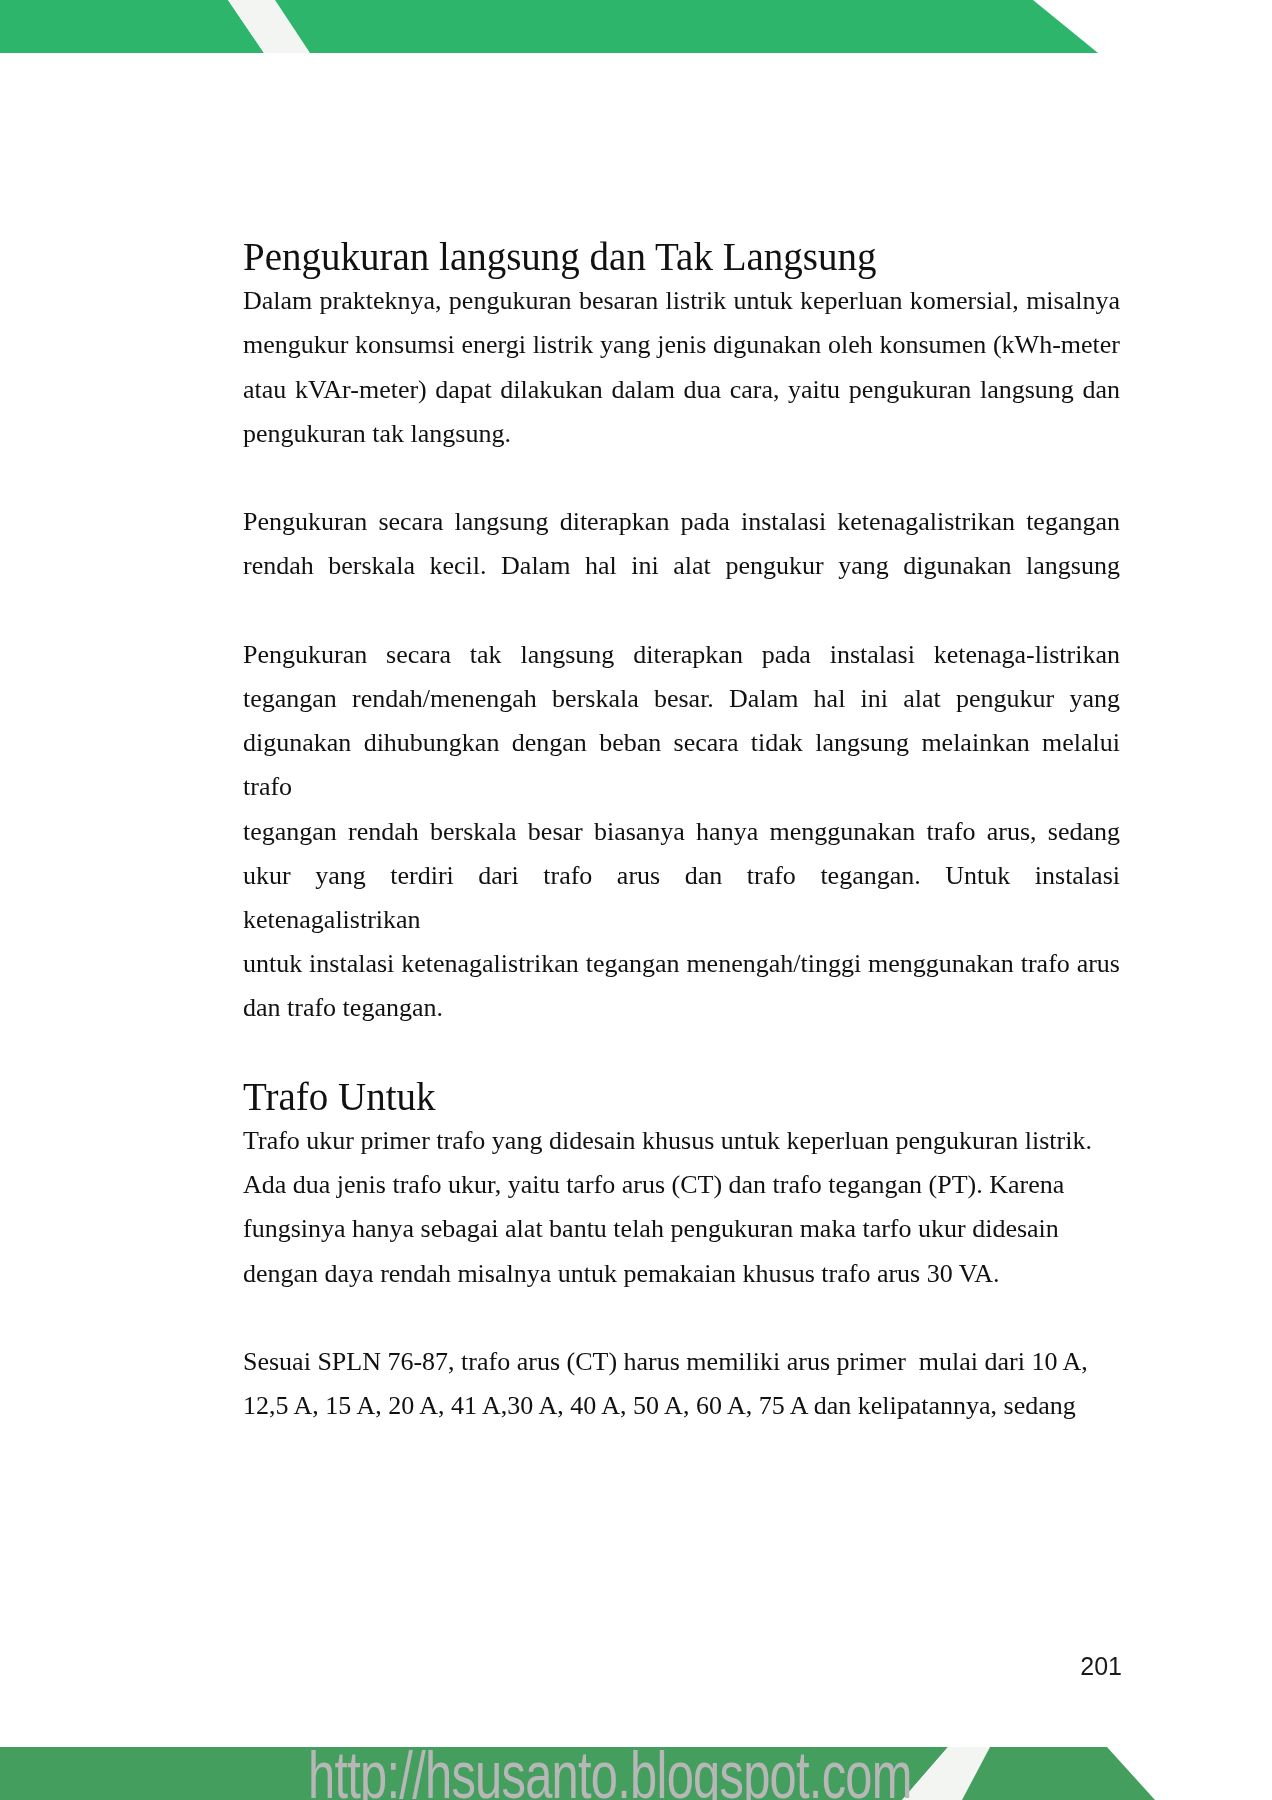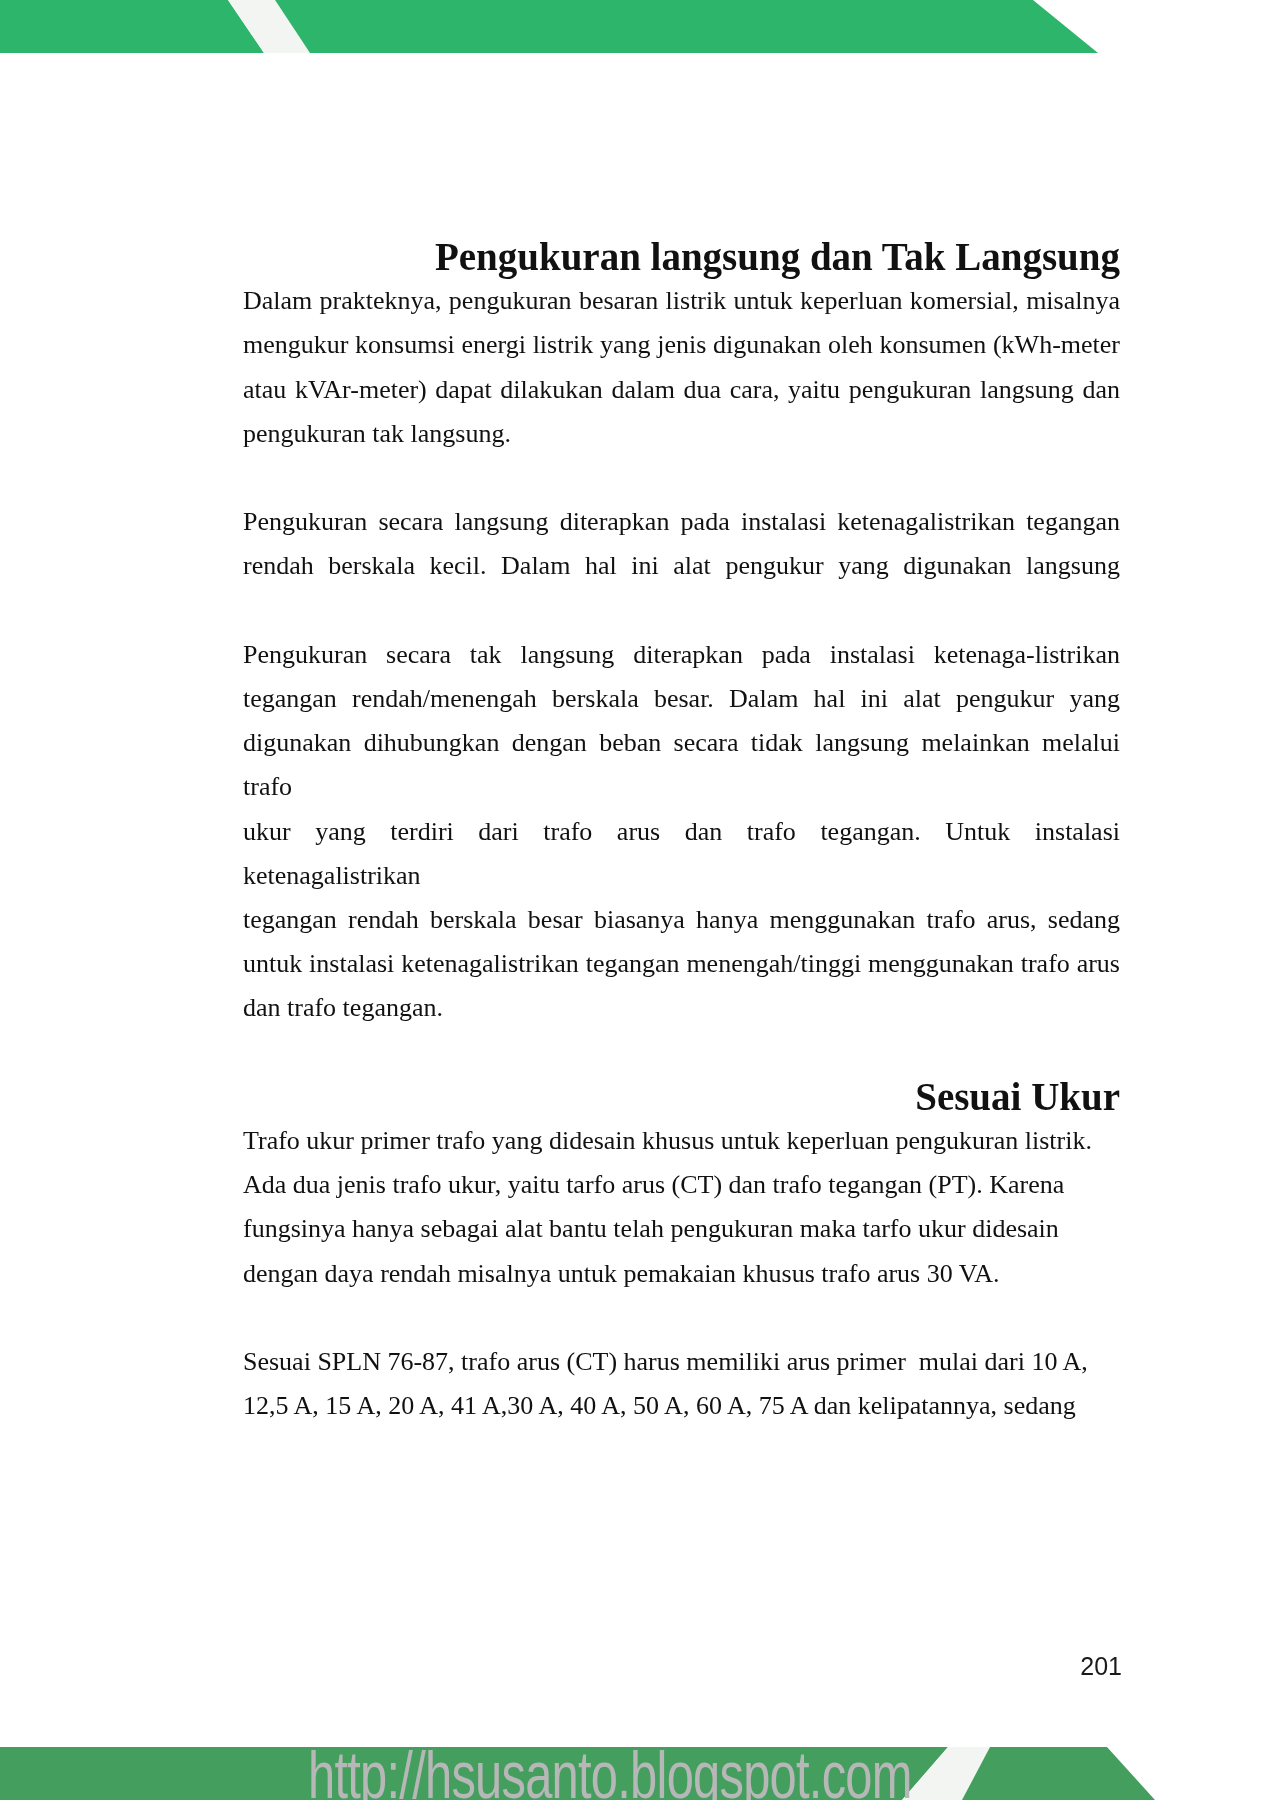--- a/index.html
+++ b/index.html
@@ -9,21 +9,21 @@
   }
   .band { position:absolute; left:0; width:1272px; }
   .band svg { display:block; }
   #top-band { top:0; height:54px; }
   #bottom-band { top:1746px; height:54px; }
   .content {
     position:absolute; left:243px; top:235px; width:877px;
     font-family:"Liberation Serif", "DejaVu Serif", serif;
     font-size:26px; line-height:44.2px; color:#111111;
   }
-  .heading { font-weight:bold; margin:0;text-align:right; }
+  .heading { font-weight:normal; margin:0; }
   .para { margin:0 0 44.2px 0; }
   .line { display:block; white-space:nowrap; }
   .para.justify .line.j {
     text-align:justify; text-align-last:justify; white-space:normal;
   }
   .page-number {
     position:absolute; left:1080px; top:1652px; width:42px; text-align:right;
     font-family:"Liberation Sans", "DejaVu Sans", sans-serif;
     font-size:25px; color:#1a1a1a;
   }
@@ -60,29 +60,29 @@
 
     <p class="para justify">
       <span class="line j">Pengukuran secara langsung diterapkan pada instalasi ketenagalistrikan tegangan</span>
       <span class="line j">rendah berskala kecil. Dalam hal ini alat pengukur yang digunakan langsung</span>
     </p>
 
     <p class="para justify">
       <span class="line j">Pengukuran secara tak langsung diterapkan pada instalasi ketenaga-listrikan</span>
       <span class="line j">tegangan rendah/menengah berskala besar. Dalam hal ini alat pengukur yang</span>
       <span class="line j">digunakan dihubungkan dengan beban secara tidak langsung melainkan melalui trafo</span>
+      <span class="line j">tegangan rendah berskala besar biasanya hanya menggunakan trafo arus, sedang</span>
       <span class="line j">ukur yang terdiri dari trafo arus dan trafo tegangan. Untuk instalasi ketenagalistrikan</span>
-      <span class="line j">tegangan rendah berskala besar biasanya hanya menggunakan trafo arus, sedang</span>
       <span class="line j">untuk instalasi ketenagalistrikan tegangan menengah/tinggi menggunakan trafo arus</span>
       <span class="line">dan trafo tegangan.</span>
     </p>
   </div>
 
   <div>
-    <h2 class="heading line">Sesuai Ukur</h2>
+    <h2 class="heading line">Trafo Untuk</h2>
 
     <p class="para">
       <span class="line">Trafo ukur primer trafo yang didesain khusus untuk keperluan pengukuran listrik.</span>
       <span class="line">Ada dua jenis trafo ukur, yaitu tarfo arus (CT) dan trafo tegangan (PT). Karena</span>
       <span class="line">fungsinya hanya sebagai alat bantu telah pengukuran maka tarfo ukur didesain</span>
       <span class="line">dengan daya rendah misalnya untuk pemakaian khusus trafo arus 30 VA.</span>
     </p>
 
     <p class="para">
       <span class="line" style="white-space:pre;">Sesuai SPLN 76-87, trafo arus (CT) harus memiliki arus primer  mulai dari 10 A,</span>

